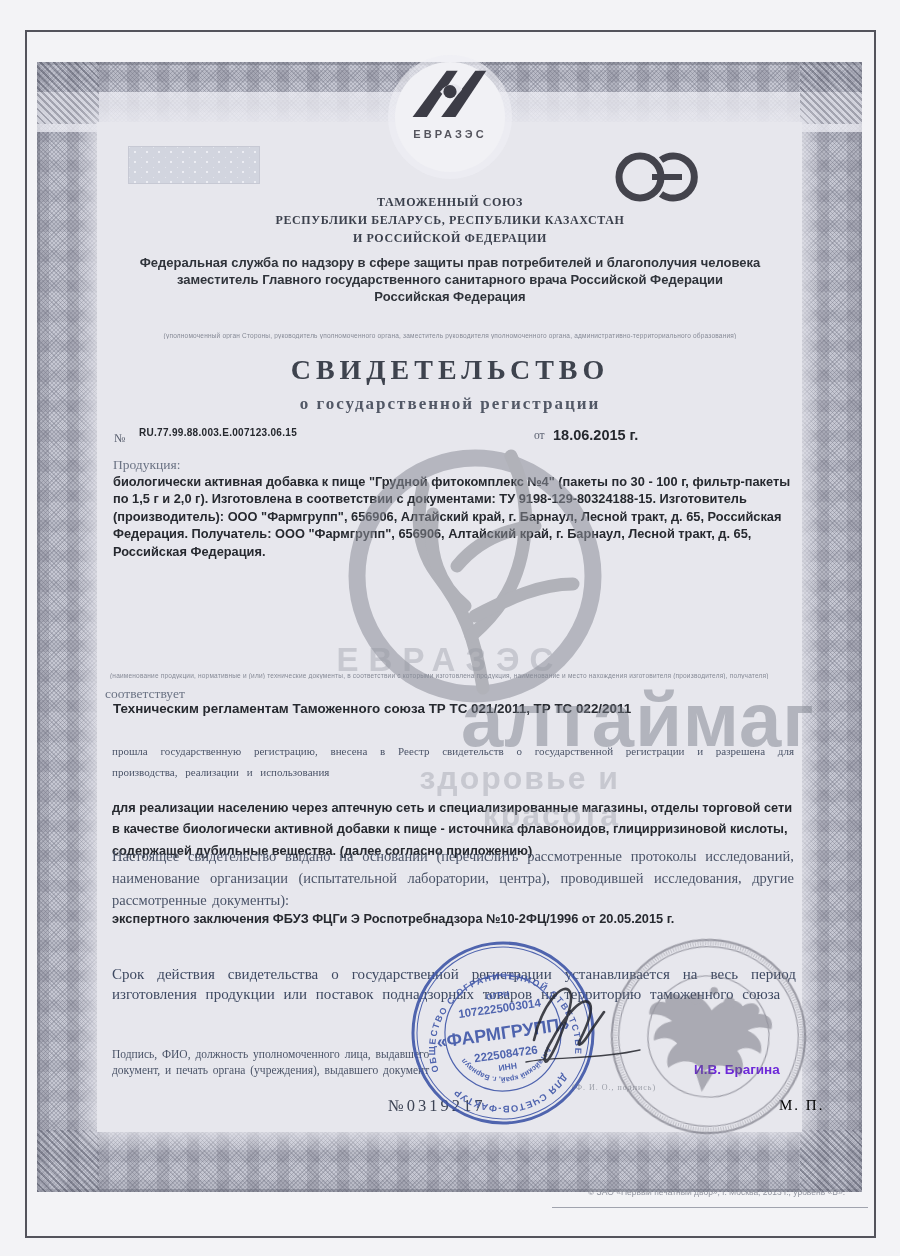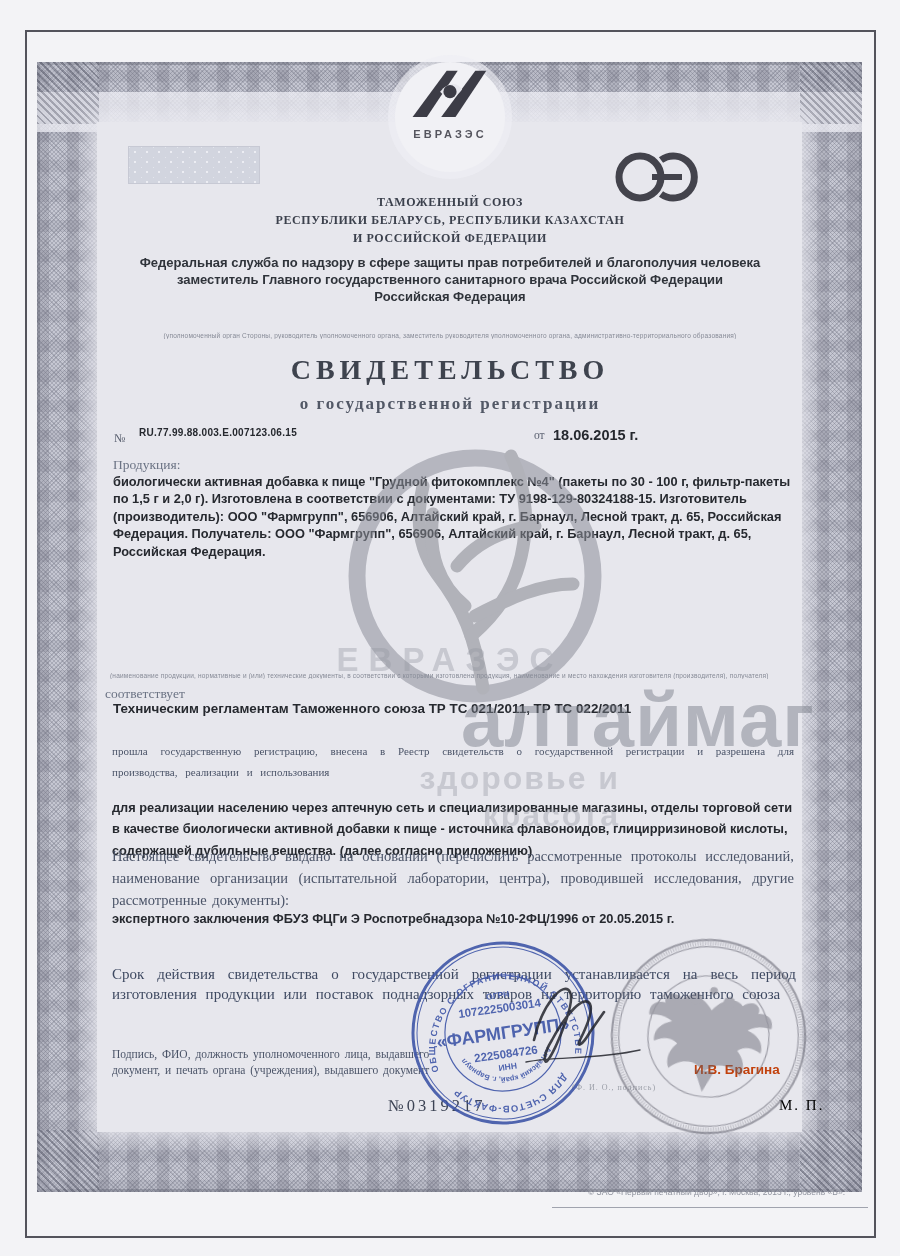--- a/index.html
+++ b/index.html
@@ -65,21 +65,21 @@
   .product-label{left:113px;top:457px;}
   .product-text{left:113px;top:473px;width:684px;line-height:17.4px;}
   .compliance-label{left:105px;top:686px;}
   .compliance-text{left:113px;top:701px;font-size:13.4px;}
   .passed{left:112px;top:741px;width:682px;font-size:11px;line-height:20.5px;word-spacing:5px;}
   .usage{left:112px;top:797px;width:686px;line-height:21.4px;}
   .basis{left:112px;top:845px;width:682px;font-size:14.5px;line-height:22px;word-spacing:2px;}
   .expert{left:112px;top:911px;}
   .validity{left:112px;top:965px;width:684px;font-size:15px;line-height:19.8px;word-spacing:5px;color:#3e4961;}
   .sig-caption{left:112px;top:1046px;width:352px;font-size:11.5px;line-height:16px;text-align:left;word-spacing:2px;}
-  .sig-name{left:694px;top:1062px;font-weight:bold;font-size:13.5px;color:#c2410c;}
+  .sig-name{left:694px;top:1062px;font-weight:bold;font-size:13.5px;color:#6d28d9;}
   .fio-hint{left:572px;top:1083px;font-family:"Liberation Serif",serif;font-size:8px;
     color:rgba(90,96,110,.55);letter-spacing:1px;filter:blur(.3px);}
   .blank-number{left:388px;top:1096px;font-family:"Liberation Serif",serif;font-size:16.5px;
     letter-spacing:3px;color:#3c4354;}
   .mp{left:731px;top:1097px;font-family:"Liberation Serif",serif;font-size:15px;letter-spacing:2px;color:#000000;margin-left:48px;}
 
   
   .wm-emblem{left:325px;top:426px;opacity:.55;pointer-events:none;}
   .wm-eurasec{left:0;top:641px;width:100%;text-align:center;font-weight:bold;font-size:33px;
     letter-spacing:10px;color:rgba(148,150,160,.38);pointer-events:none;}

